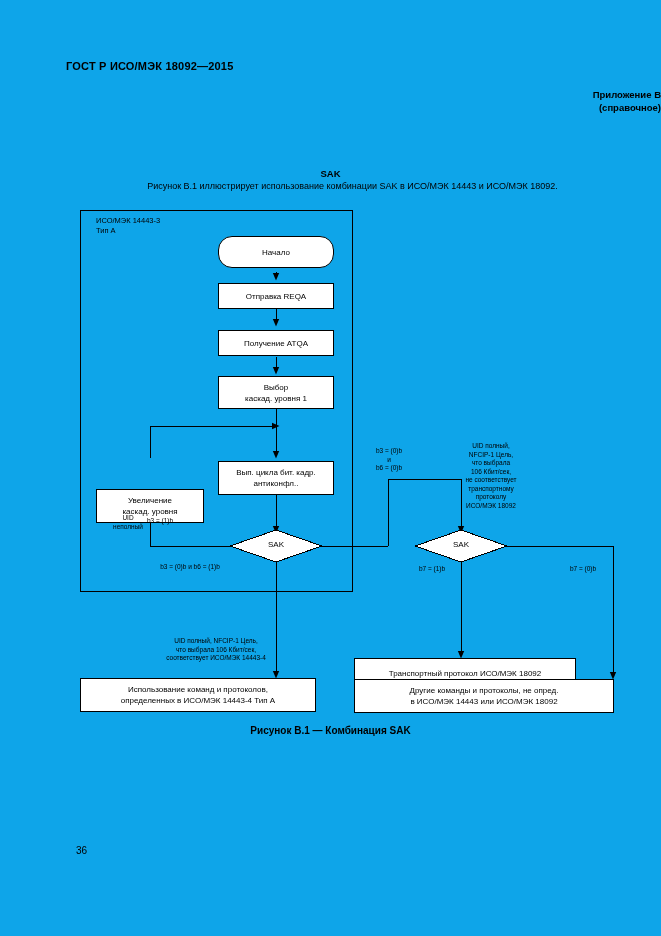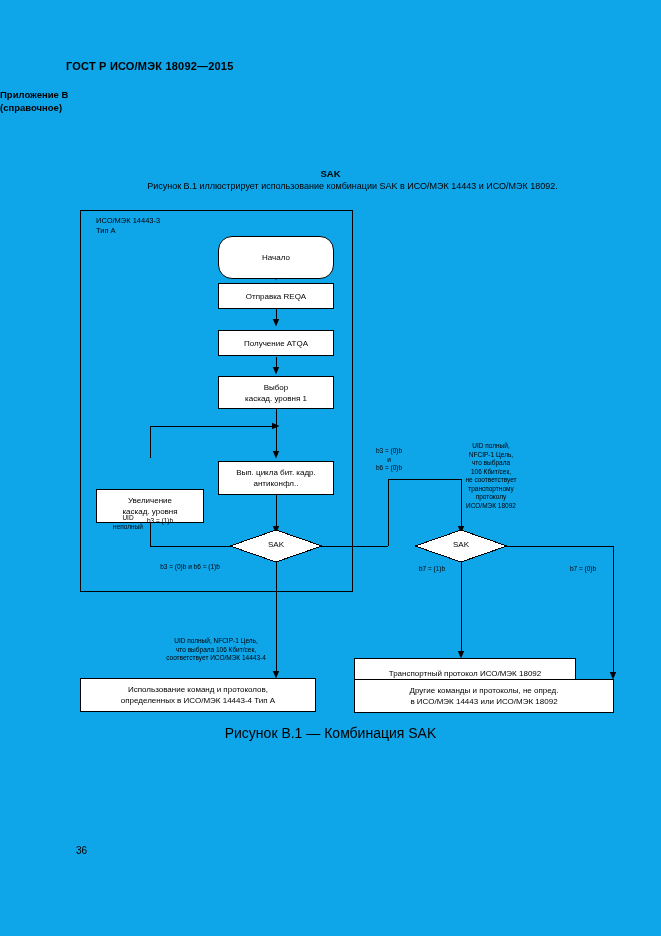--- a/index.html
+++ b/index.html
@@ -15,33 +15,33 @@
     position:absolute;inset:0;
     background:#0ea5e9;
   }
   
   .gost-header{
     position:absolute;left:66px;top:60px;
     font-size:11px;font-weight:bold;letter-spacing:.2px;
   }
   .annex{
     position:absolute;left:0;right:0;top:88px;
-    text-align:left;font-size:9.5px;font-weight:bold;line-height:13px;
+    text-align:right;font-size:9.5px;font-weight:bold;line-height:13px;
   }
   .sak-title{
     position:absolute;left:0;right:0;top:168px;
     text-align:center;font-size:9.5px;font-weight:bold;
   }
   .sak-sub{
     position:absolute;left:0;right:0;top:181px;
     text-align:center;font-size:9px;margin-left:44px;
   }
   .fig-caption{
     position:absolute;left:0;right:0;top:725px;
-    text-align:center;font-size:14px;
+    text-align:center;font-size:10px;font-weight:bold;
   }
   .page-num{
     position:absolute;left:76px;top:845px;font-size:10px;
   }
   
   .diagram{
     position:absolute;left:0;top:0;width:661px;height:936px;
   }
   .diagram svg{position:absolute;left:0;top:0;}
   
@@ -127,21 +127,21 @@
         <line x1="613" y1="546" x2="613" y2="676" marker-end="url(#ah)"></line>
 
         <polygon points="276,530 322,546 276,562 230,546" fill="#fff"></polygon>
         <polygon points="461,530 507,546 461,562 415,546" fill="#fff"></polygon>
       </g>
     </svg>
 
     <div class="grouplbl" style="left: 88px; top: 216px; width: 120px; text-align: left; padding-left: 8px; white-space: pre-line;">ИСО/МЭК 14443-3
 Тип А</div>
 
-    <div class="node term" style="left: 218px; top: 236px; width: 116px; height: 43px; white-space: pre-line;">Начало</div>
+    <div class="node term" style="left: 218px; top: 236px; width: 116px; height: 32px; white-space: pre-line;">Начало</div>
 
     <div class="node" style="left: 218px; top: 283px; width: 116px; height: 26px; white-space: pre-line;">Отправка REQA</div>
 
     <div class="node" style="left: 218px; top: 330px; width: 116px; height: 26px; white-space: pre-line;">Получение ATQA</div>
 
     <div class="node" style="left: 218px; top: 376px; width: 116px; height: 33px; white-space: pre-line; text-align: center;">Выбор
 каскад. уровня 1</div>
 
     <div class="node" style="left: 96px; top: 461px; width: 108px; height: 34px; white-space: pre-line; margin-top: 28px;">Увеличение
 каскад. уровня</div>

